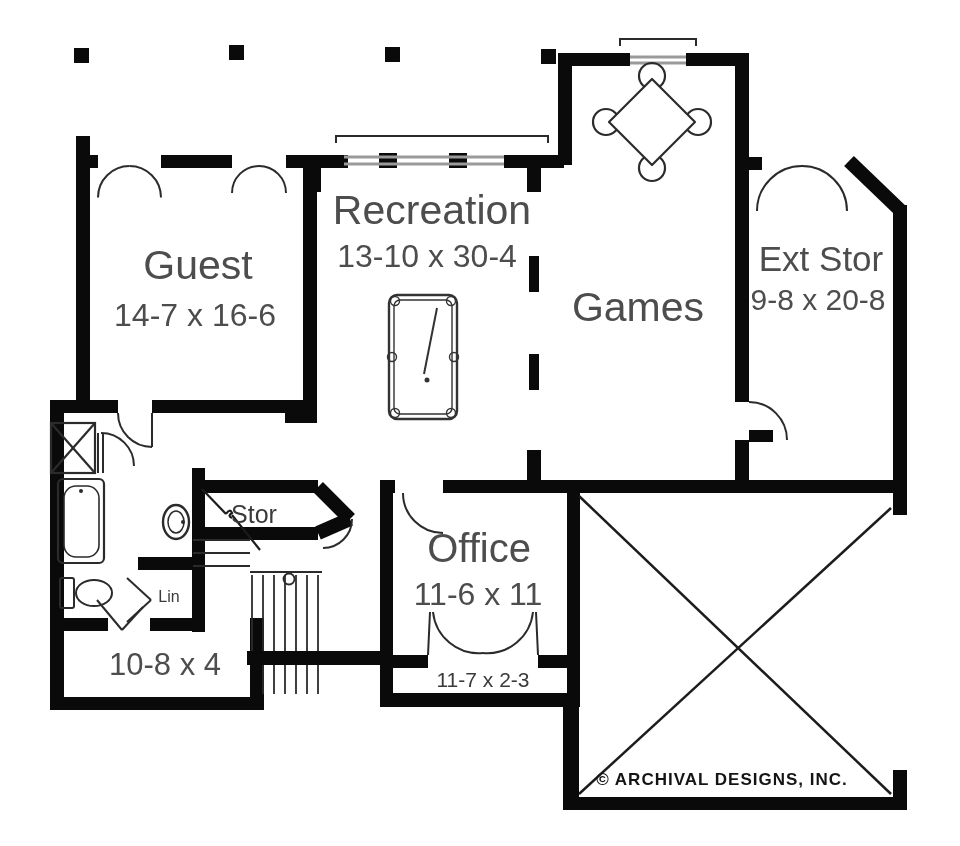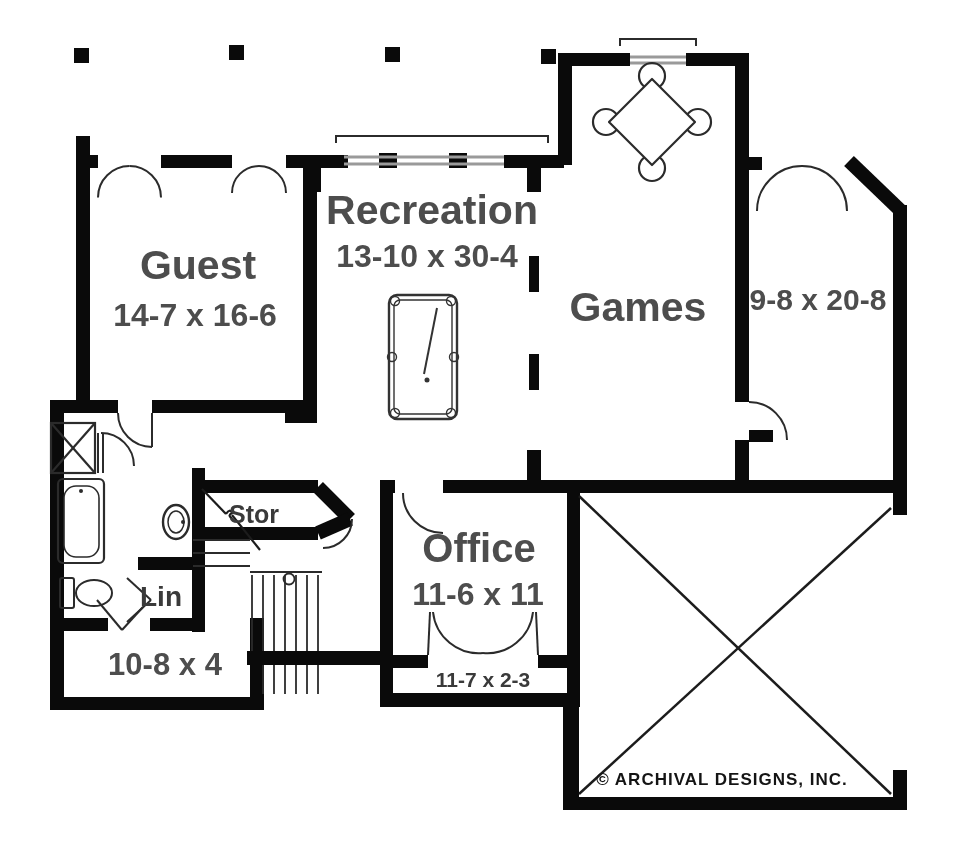--- a/index.html
+++ b/index.html
@@ -1,20 +1,20 @@
 <!DOCTYPE html>
 <html><head>
 <meta charset="utf-8">
 <style>
   html,body{margin:0;padding:0;background:#ffffff;}
   .page{position:relative;width:960px;height:846px;background:#ffffff;overflow:hidden;
         font-family:"Liberation Sans","DejaVu Sans",sans-serif;}
   svg{position:absolute;left:0;top:0;}
   .lbl{position:absolute;transform:translate(-50%,-50%);white-space:nowrap;
-       font-weight:bold;color:#4d4d4d;line-height:1;}
+       font-weight:normal;color:#4d4d4d;line-height:1;}
   .lbl.small{color:#3a3a3a;}
   .copyright{position:absolute;transform:translate(-50%,-50%);white-space:nowrap;
        font-weight:bold;color:#141414;font-size:17px;letter-spacing:1px;}
 </style>
 </head>
 <body>
 
 <div class="page">
 
 <svg width="960" height="846" viewBox="0 0 960 846">
@@ -223,28 +223,29 @@
 </svg>
 
   <div class="lbl" style="left:198px;top:265px;font-size:41px">Guest</div>
   <div class="lbl" style="left:195px;top:315px;font-size:32px">14-7 x 16-6</div>
 
   <div class="lbl" style="left:432px;top:210px;font-size:41px">Recreation</div>
   <div class="lbl" style="left:427px;top:256px;font-size:32px">13-10 x 30-4</div>
 
   <div class="lbl" style="left:638px;top:307px;font-size:41px">Games</div>
 
+  <div class="lbl" style="left:821px;top:258px;font-size:35px">Ext Stor</div>
   <div class="lbl" style="left:818px;top:300px;font-size:30px">9-8 x 20-8</div>
 
 
   <div class="lbl small" style="left:254px;top:514px;font-size:25px">Stor</div>
 
   <div class="lbl" style="left:479px;top:548px;font-size:40px">Office</div>
   <div class="lbl" style="left:478px;top:594px;font-size:32px">11-6 x 11</div>
 
-  <div class="lbl small" style="left:161px;top:597px;font-size:28px">Lin</div>
+  <div class="lbl small" style="left:169px;top:597px;font-size:16px">Lin</div>
 
   <div class="lbl" style="left:165px;top:664px;font-size:31px">10-8 x 4</div>
 
   <div class="lbl small" style="left:483px;top:679px;font-size:21px">11-7 x 2-3</div>
 
   <div class="copyright" style="left:722px;top:780px">© ARCHIVAL DESIGNS, INC.</div>
 </div>
 
 </body></html>

